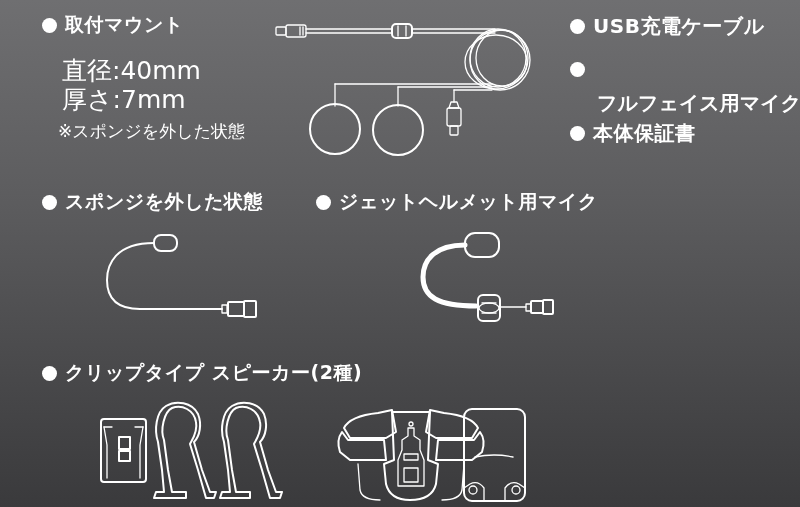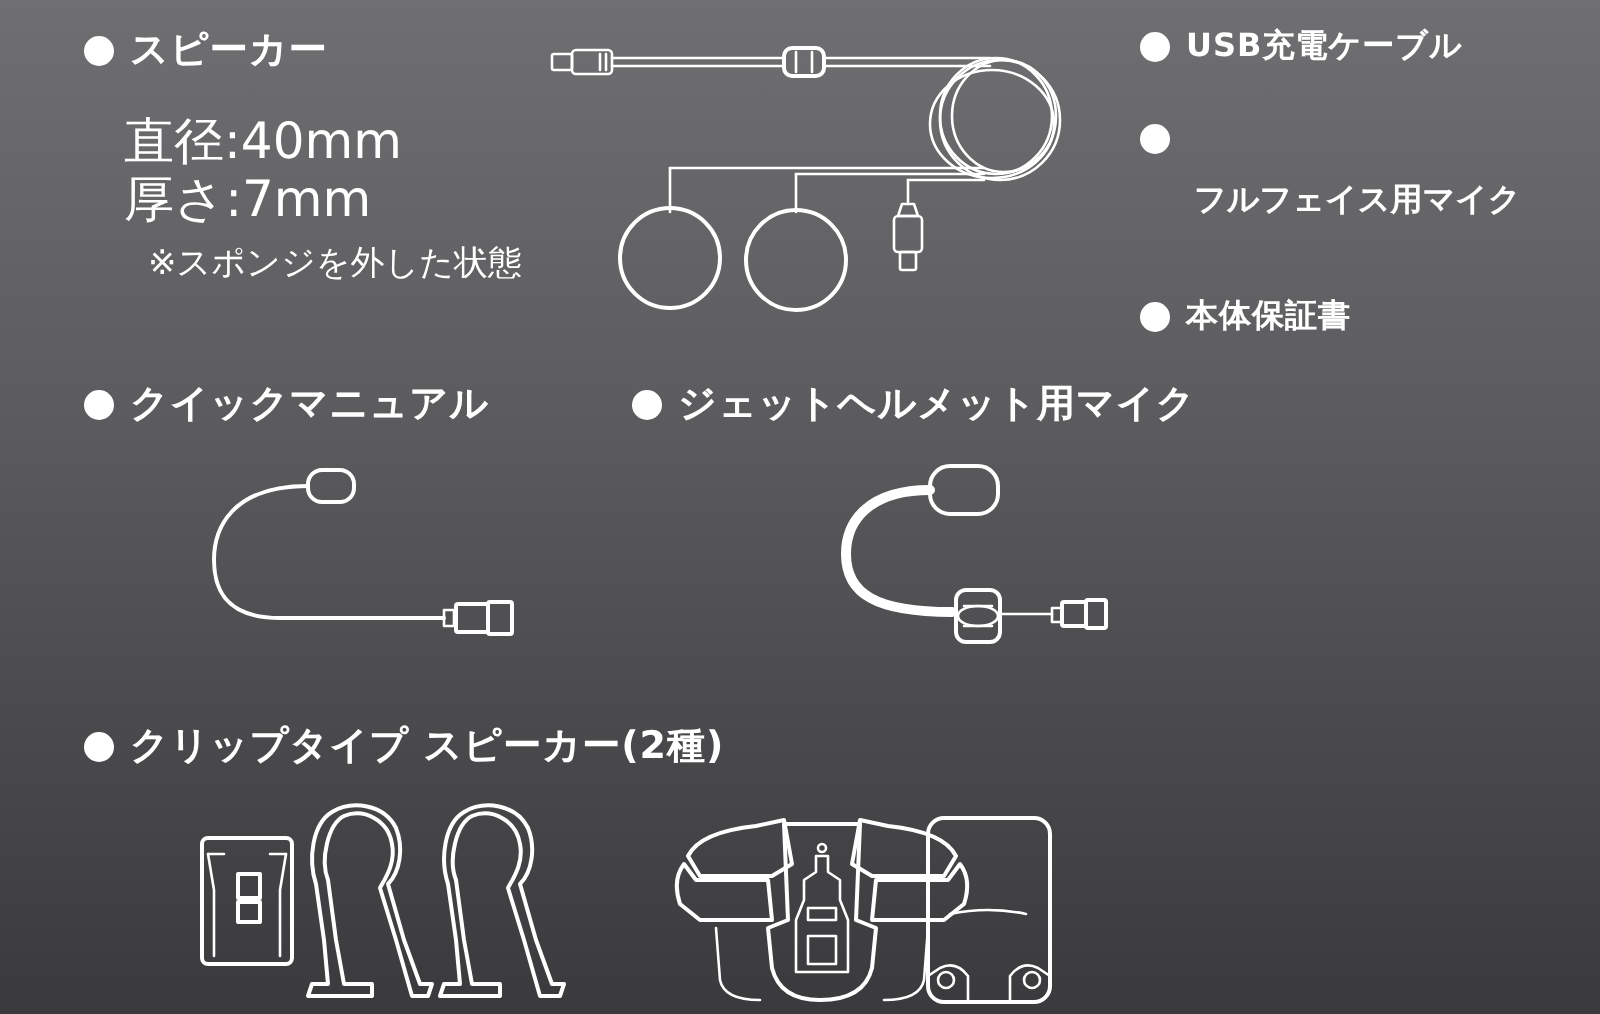--- a/index.html
+++ b/index.html
@@ -14,36 +14,36 @@
     .heading {
       font-weight: bold; font-size: 19px; letter-spacing: 0.5px;
       display: flex; align-items: center; white-space: nowrap;
     }
     .heading .dot {
       display: inline-block; width: 15px; height: 15px; border-radius: 50%;
       background: #ffffff; margin-right: 8px;
     }
     .sub { font-size: 25px; line-height: 29px; white-space: nowrap; }
     .note { font-size: 17px; white-space: nowrap; }
-    .right-item { font-size: 16px; font-weight: bold; }
+    .right-item { font-size: 20px; font-weight: bold; }
     svg { position: absolute; overflow: visible; }
     svg .ln { fill: none; stroke: #ffffff; stroke-width: 2; stroke-linecap: round; stroke-linejoin: round; }
     svg .thin { fill: none; stroke: #ffffff; stroke-width: 1.3; stroke-linecap: round; stroke-linejoin: round; }
     svg .thick { fill: none; stroke: #ffffff; stroke-width: 5; stroke-linecap: round; }
   </style>
 </head>
 <body>
 
 <div class="abs heading" style="left:42px; top:12px;">
   <span class="dot"></span>
-  <span>スピーカー</span>
+  <span>取付マウント</span>
 </div>
 <div class="abs sub" style="left:62px; top:56px;">直径:40mm</div>
 <div class="abs sub" style="left:62px; top:85px;">厚さ:7mm</div>
-<div class="abs note" style="left:74px; top:120px;text-align:center;">※スポンジを外した状態</div>
+<div class="abs note" style="left:58px; top:120px;text-align:center;">※スポンジを外した状態</div>
 
 <svg width="270" height="170" style="left:270px; top:0;">
 
   <g>
     <rect class="thin" x="6" y="27" width="10" height="8" rx="1"></rect>
     <rect class="thin" x="16" y="25" width="20" height="12" rx="2"></rect>
     <line class="thin" x1="30" y1="27" x2="30" y2="35"></line>
     <line class="thin" x1="33" y1="27" x2="33" y2="35"></line>
   </g>
 
@@ -80,28 +80,28 @@
 </svg>
 
 <div class="abs heading right-item" style="left:570px; top:13px;">
   <span class="dot"></span>
   <span>USB充電ケーブル</span>
 </div>
 <div class="abs heading right-item" style="left:570px; top:62px;">
   <span class="dot"></span>
 </div>
 <div class="abs right-item" style="left:597px; top:90px; white-space:nowrap;">フルフェイス用マイク</div>
-<div class="abs heading right-item" style="left:570px; top:148px;">
+<div class="abs heading right-item" style="left:570px; top:120px;">
   <span class="dot"></span>
   <span>本体保証書</span>
 </div>
 
 <div class="abs heading" style="left:42px; top:189px;">
   <span class="dot"></span>
-  <span>クイックマニュアル</span>
+  <span>スポンジを外した状態</span>
 </div>
 <svg width="180" height="100" style="left:90px; top:225px;">
   <rect class="ln" x="64" y="10" width="23" height="16" rx="7"></rect>
   <path class="ln" d="M64,18 C25,18 17,40 17,55 C17,72 25,84 50,84 L132,84"></path>
   <rect class="thin" x="132" y="80" width="5" height="8"></rect>
   <rect class="ln" x="138" y="77" width="16" height="14" rx="1"></rect>
   <rect class="ln" x="154" y="76" width="12" height="16" rx="1"></rect>
 </svg>
 
 <div class="abs heading" style="left:316px; top:189px;">

